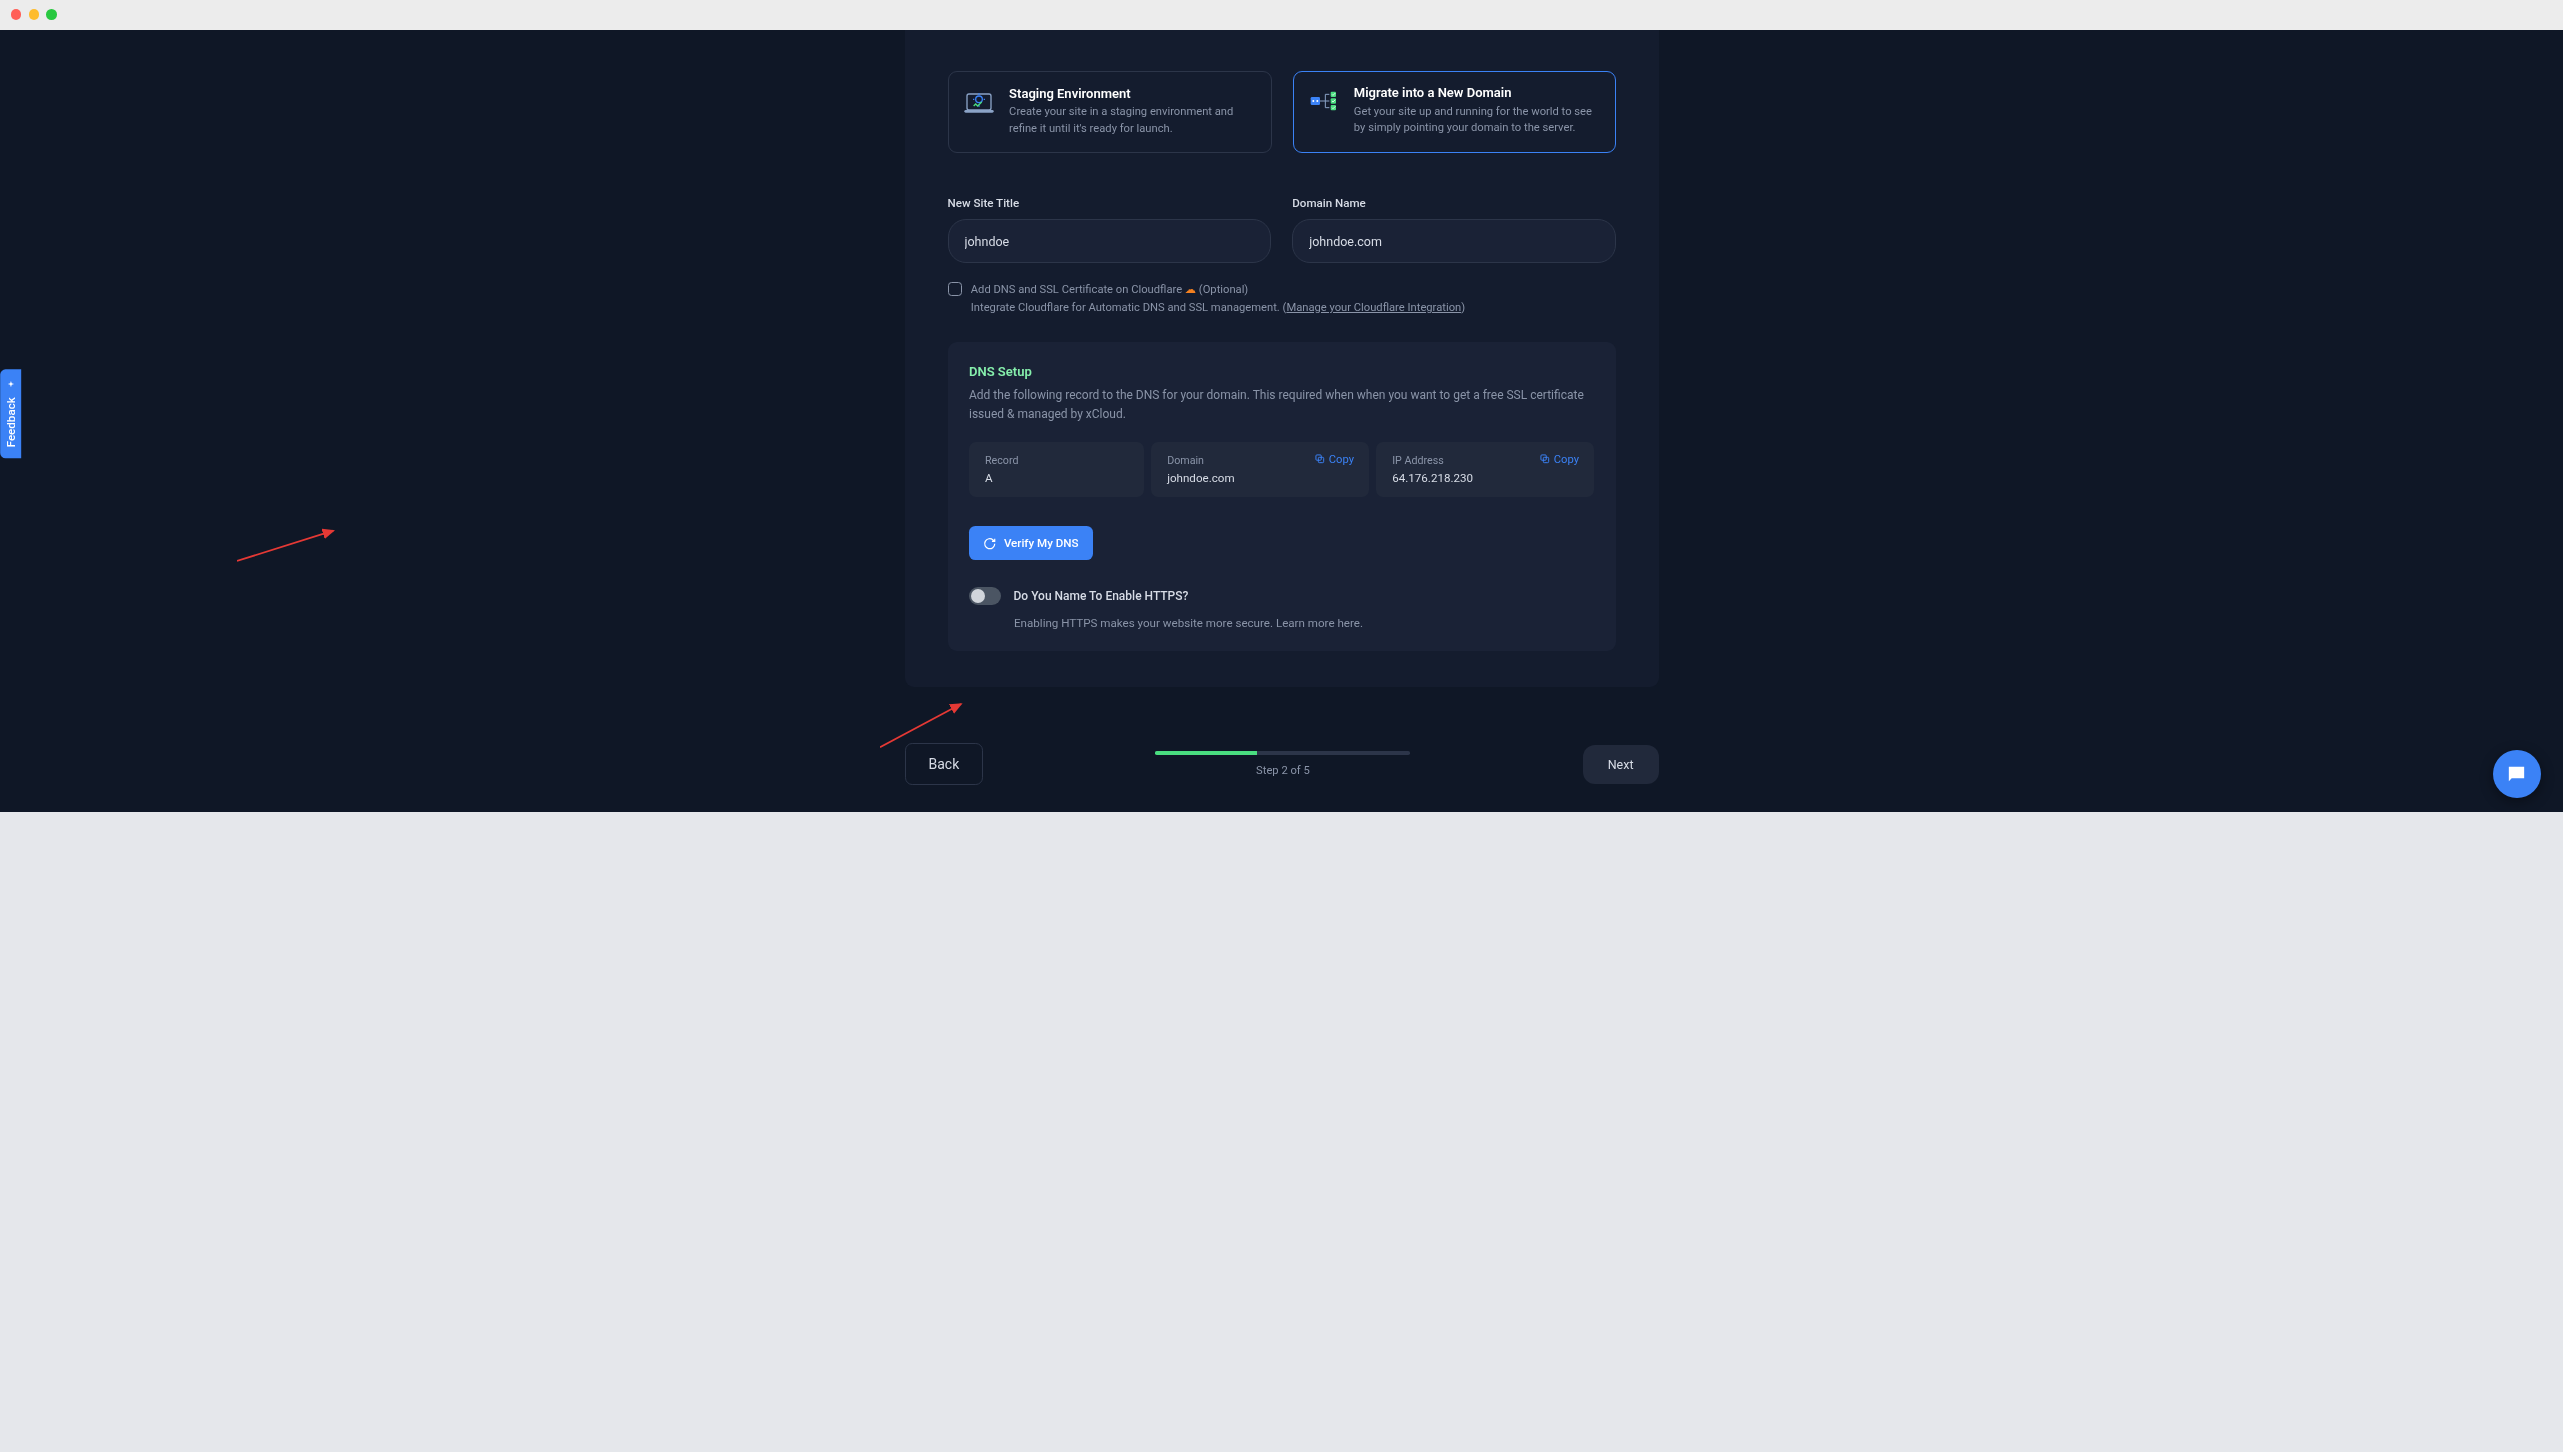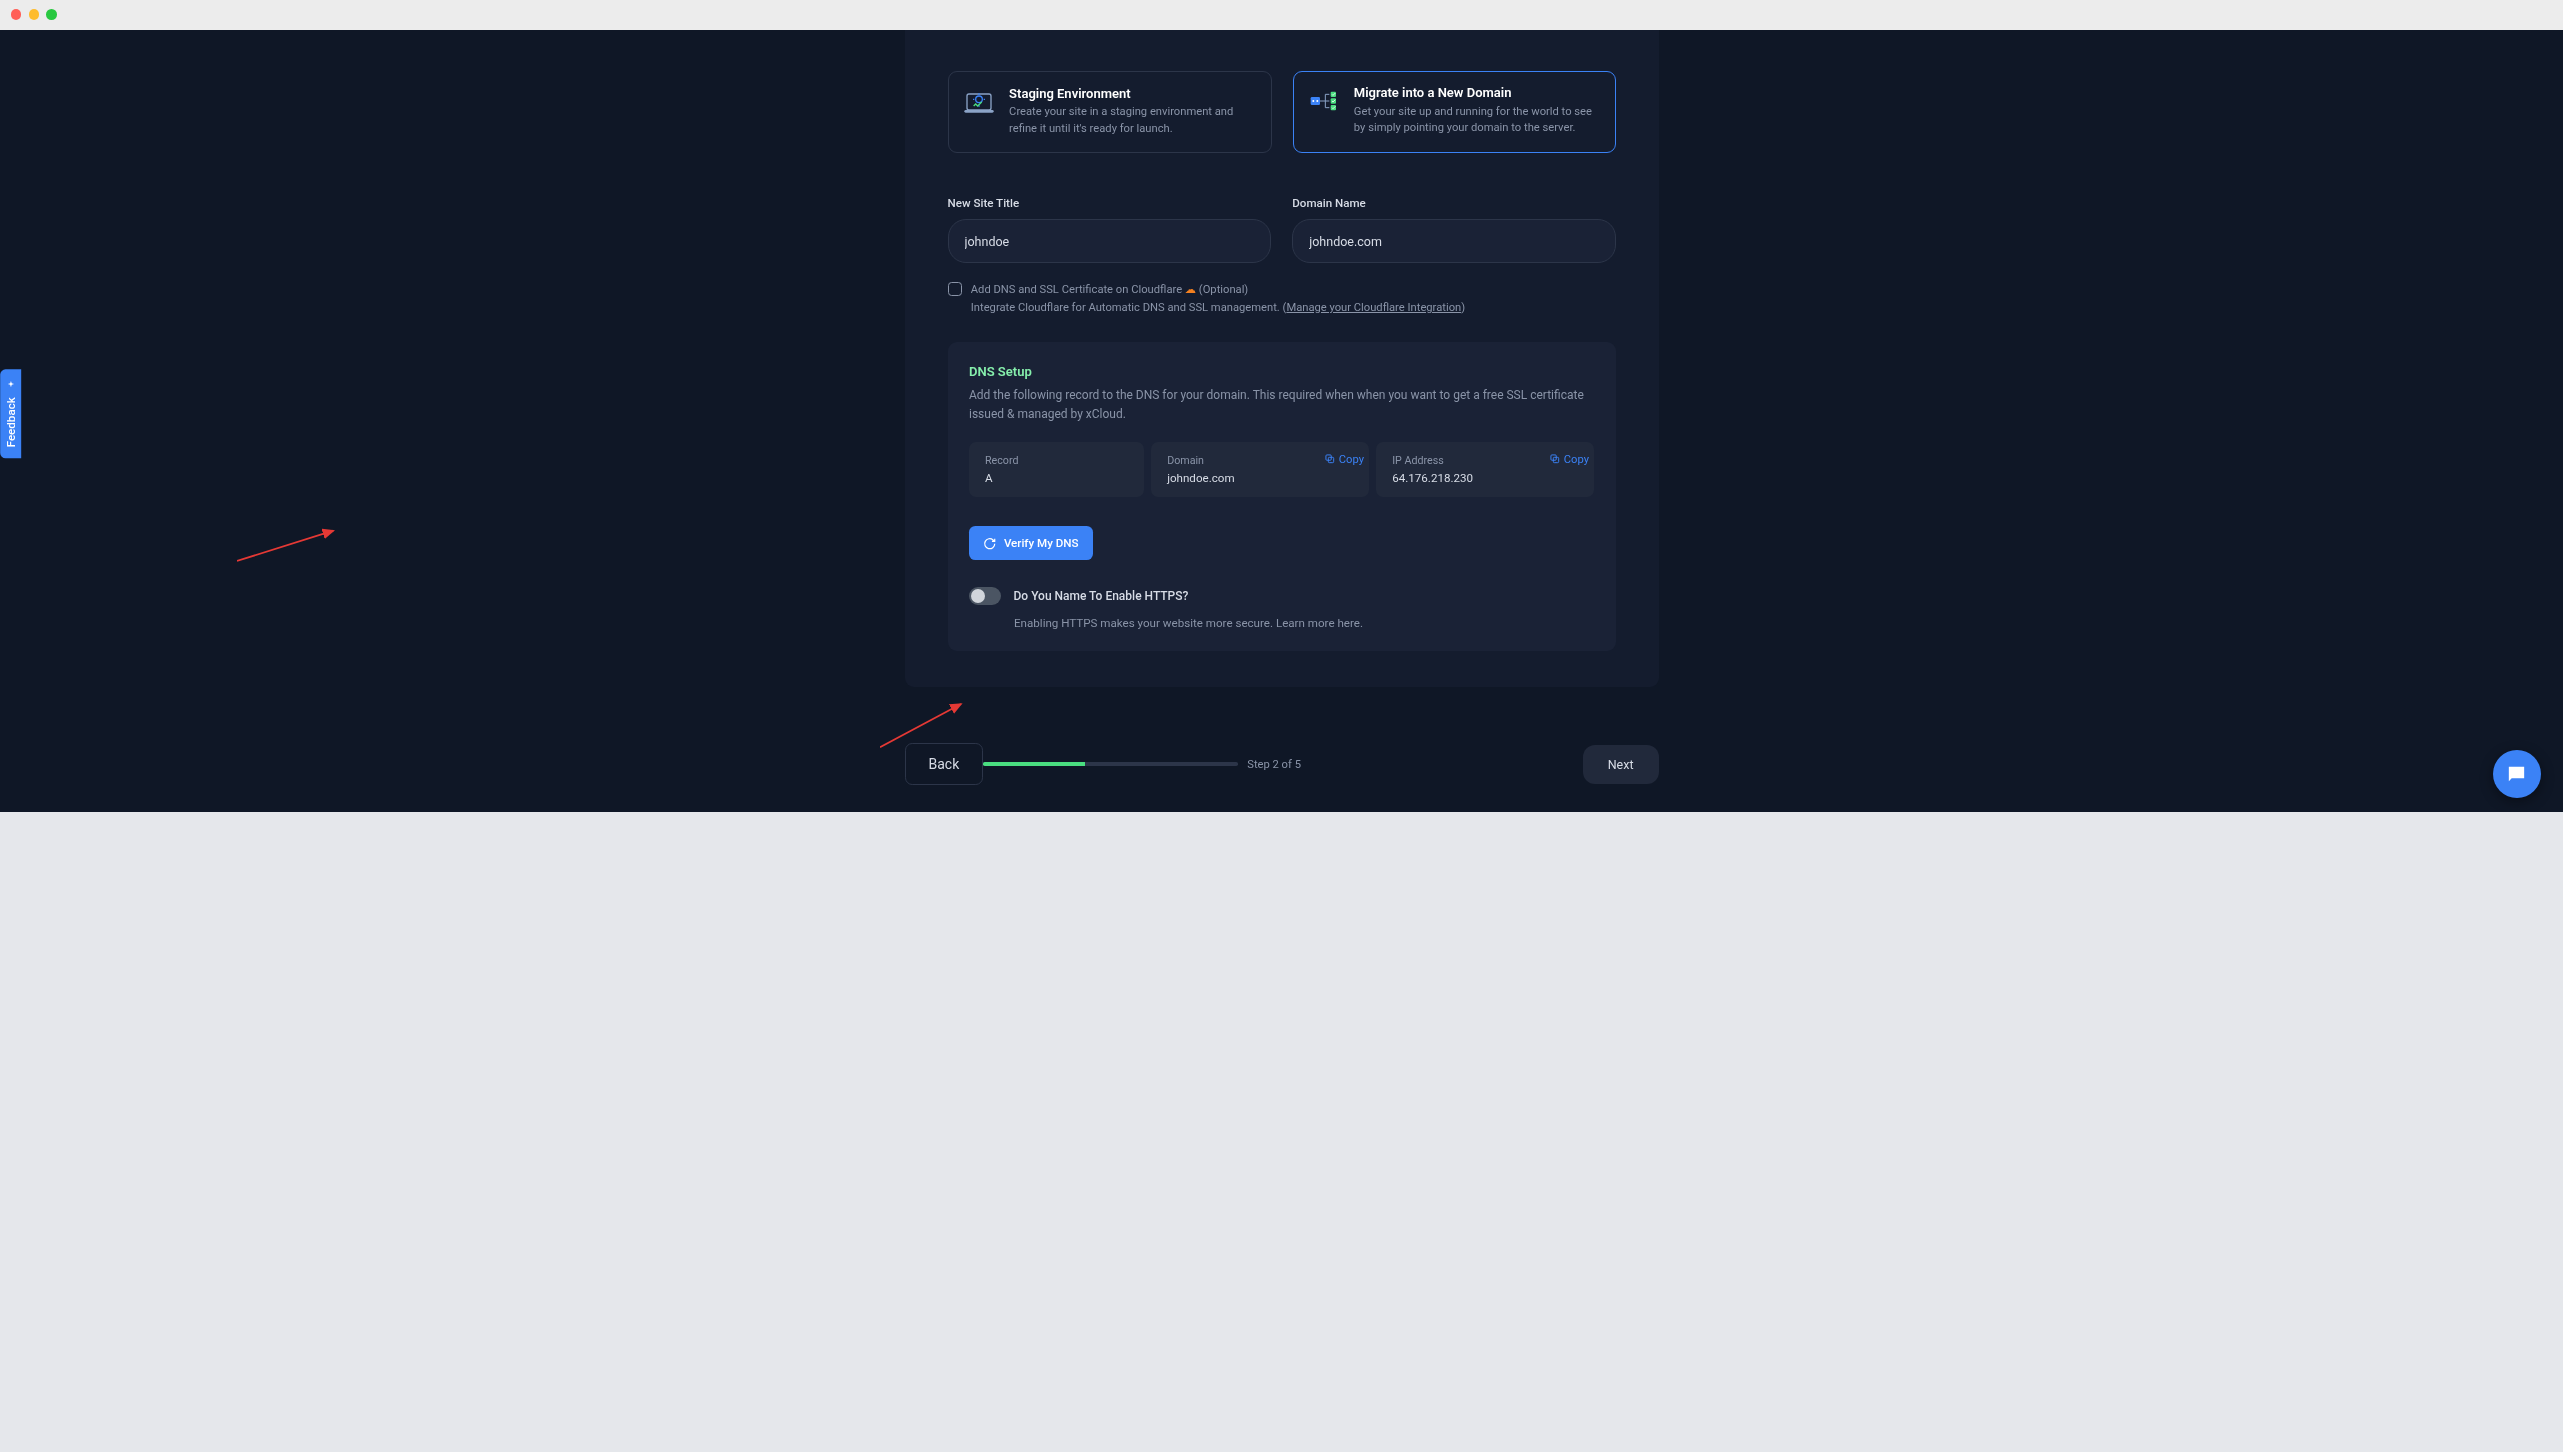--- a/index.html
+++ b/index.html
@@ -47,34 +47,34 @@
   .cf-icon{color:#F38020;}
   
   .dns-box{background:var(--card);border-radius:9px;padding:21.5px;margin-top:25px;}
   .dns-title{color:#86efac;font-size:13px;font-weight:600;margin:0 0 7px;}
   .dns-desc{color:var(--muted);font-size:12px;line-height:1.6;margin:0 0 18px;}
   .dns-grid{display:flex;gap:7.2px;}
   .dns-cell{background:var(--card2);border-radius:7.2px;padding:12.5px 16px;position:relative;}
   .dns-cell.record{flex:0 0 28%;} .dns-cell.domain{flex:1 1 33%;} .dns-cell.ip{flex:1 1 33%;}
   .dns-label{color:var(--muted);font-size:10.7px;margin:0 0 3.6px;}
   .dns-val{color:var(--text);font-size:11.6px;margin:0;}
-  .copy-btn{position:absolute;top:10.7px;right:5px;color:var(--accent);font-size:11.2px;display:flex;align-items:center;gap:3.6px;cursor:pointer;}
+  .copy-btn{position:absolute;top:10.7px;right:15px;color:var(--accent);font-size:11.2px;display:flex;align-items:center;gap:3.6px;cursor:pointer;}
   
   .verify-btn{margin-top:29px;background:var(--accent);color:#fff;border:none;border-radius:6.3px;padding:9.9px 14.3px;font-size:11.6px;font-weight:500;display:inline-flex;align-items:center;gap:7.2px;cursor:pointer;}
   
   .toggle-row{display:flex;align-items:center;gap:12.5px;margin-top:27px;}
   .toggle{width:32px;height:18px;background:#4B5563;border-radius:9px;position:relative;cursor:pointer;}
   .toggle::after{content:"";position:absolute;left:1.8px;top:1.8px;width:14.3px;height:14.3px;background:#D1D5DB;border-radius:50%;}
   .toggle-label{color:var(--text);font-size:12px;font-weight:500;}
   .toggle-desc{color:var(--muted);font-size:11.6px;margin:10.7px 0 0 45px;}
   
   .footer{max-width:754px;margin:0 auto;display:flex;align-items:center;justify-content:space-between;padding:56px 0 0;}
   .btn-back{background:transparent;border:0.9px solid var(--border);color:var(--text);border-radius:7.2px;padding:11.6px 23px;font-size:14px;cursor:pointer;}
   .btn-next{background:var(--card2);border:none;color:var(--text);border-radius:12px;padding:12px 25px;font-size:12.5px;cursor:pointer;}
-  .progress{flex:1;display:flex;align-items:center;gap:9px;}
+  .progress{flex:1;display:flex;flex-direction:column;align-items:center;gap:9px;}
   .progress-bar{width:255px;height:3.6px;background:var(--border);border-radius:1.8px;overflow:hidden;}
   .progress-fill{height:100%;width:40%;background:var(--green);}
   .progress-text{color:var(--muted);font-size:11.2px;}
   
   .arrow{position:absolute;pointer-events:none;}
 </style>
 </head>
 <body>
 
 <div class="app-frame">

